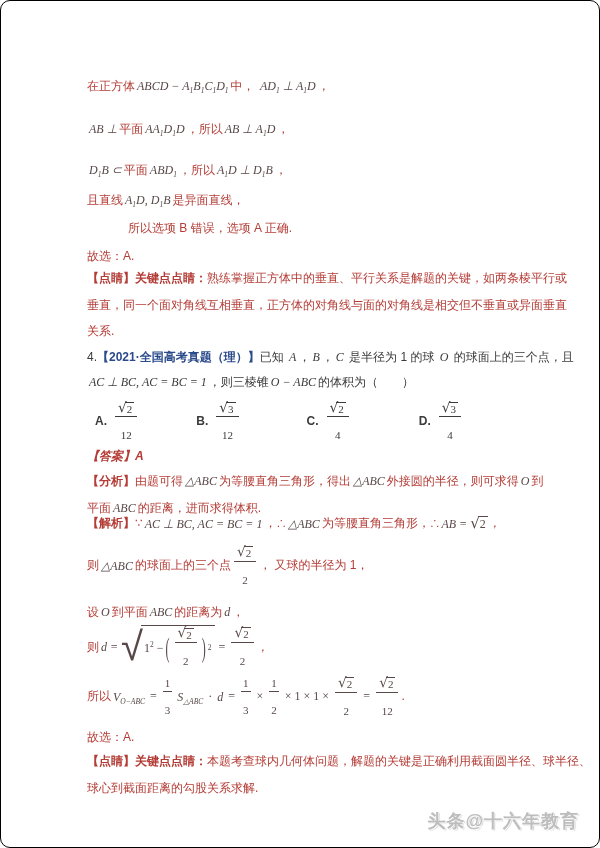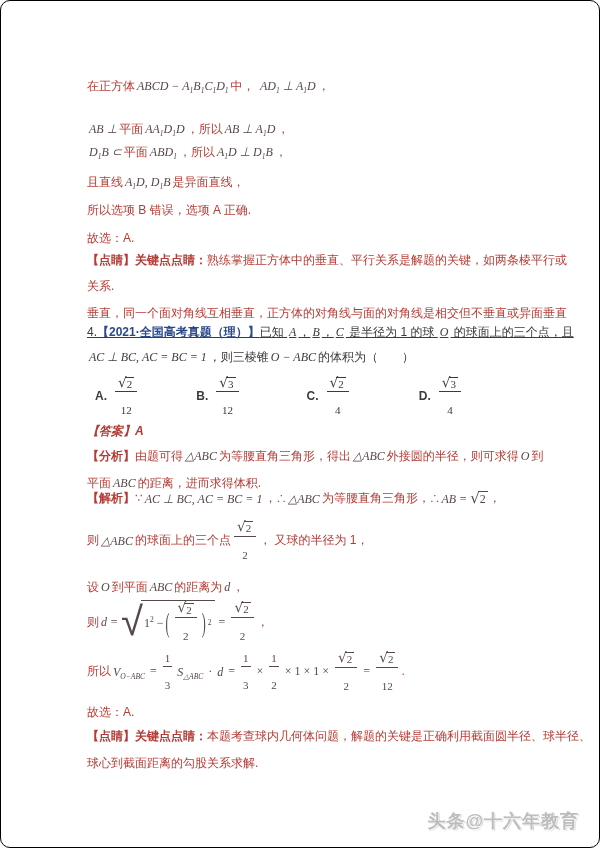--- a/index.html
+++ b/index.html
@@ -43,28 +43,28 @@
     text-shadow:0.5px 0.5px 0 #ffffff, 1.2px 1.2px 1px rgba(90,90,90,0.35);
   }
 </style>
 </head>
 <body>
 
 <div class="page">
   <div class="content" id="content">
       <div class="line red" style="margin-top: 0px;"><span class="cn">在正方体</span><span class="m">ABCD − A<sub class="sb">1</sub>B<sub class="sb">1</sub>C<sub class="sb">1</sub>D<sub class="sb">1</sub></span><span class="cn">中， </span><span class="m">AD<sub class="sb">1</sub> ⊥ A<sub class="sb">1</sub>D</span><span class="cn">，</span></div>
       <div class="line red" style="margin-top: 28px;"><span class="m">AB ⊥</span><span class="cn">平面</span><span class="m">AA<sub class="sb">1</sub>D<sub class="sb">1</sub>D</span><span class="cn">，所以</span><span class="m">AB ⊥ A<sub class="sb">1</sub>D</span><span class="cn">，</span></div>
-      <div class="line red" style="margin-top: 8px;"><span class="m">D<sub class="sb">1</sub>B ⊂</span><span class="cn">平面</span><span class="m">ABD<sub class="sb">1</sub></span><span class="cn">，所以</span><span class="m">A<sub class="sb">1</sub>D ⊥ D<sub class="sb">1</sub>B</span><span class="cn">，</span></div>
+      <div class="line red" style="margin-top: 26px;"><span class="m">D<sub class="sb">1</sub>B ⊂</span><span class="cn">平面</span><span class="m">ABD<sub class="sb">1</sub></span><span class="cn">，所以</span><span class="m">A<sub class="sb">1</sub>D ⊥ D<sub class="sb">1</sub>B</span><span class="cn">，</span></div>
       <div class="line red" style="margin-top: 15px;"><span class="cn">且直线</span><span class="m">A<sub class="sb">1</sub>D, D<sub class="sb">1</sub>B</span><span class="cn">是异面直线，</span></div>
-      <div class="line red" style="margin-top: 13px;"><span class="cn">所以选项 B 错误，选项 A 正确.</span></div>
+      <div class="line red" style="margin-top: 13px; margin-left: 41px;"><span class="cn">所以选项 B 错误，选项 A 正确.</span></div>
       <div class="line red" style="margin-top: 13px;"><span class="cn">故选：A.</span></div>
       <div class="line red" style="margin-top: 7px;"><span class="cnb">【点睛】关键点点睛：</span><span class="cn">熟练掌握正方体中的垂直、平行关系是解题的关键，如两条棱平行或</span></div>
+      <div class="line red" style="margin-top: 12px;"><span class="cn">垂直，同一个面对角线互相垂直，正方体的对角线与面的对角线是相交但不垂直或异面垂直</span></div>
       <div class="line red" style="margin-top: 11px;"><span class="cn">关系.</span></div>
-      <div class="line red" style="margin-top: 12px;"><span class="cn">垂直，同一个面对角线互相垂直，正方体的对角线与面的对角线是相交但不垂直或异面垂直</span></div>
-      <div class="line black" style="margin-top: 4px; text-decoration: underline;"><span class="cn">4.</span><span class="cnb col-blue">【2021·全国高考真题（理）】</span><span class="cn">已知 </span><span class="m">A</span><span class="cn">，</span><span class="m">B</span><span class="cn">，</span><span class="m">C</span><span class="cn"> 是半径为 1 的球 </span><span class="m">O</span><span class="cn"> 的球面上的三个点，且</span></div>
+      <div class="line black" style="margin-top: 11px;"><span class="cn">4.</span><span class="cnb col-blue">【2021·全国高考真题（理）】</span><span class="cn">已知 </span><span class="m">A</span><span class="cn">，</span><span class="m">B</span><span class="cn">，</span><span class="m">C</span><span class="cn"> 是半径为 1 的球 </span><span class="m">O</span><span class="cn"> 的球面上的三个点，且</span></div>
       <div class="line black" style="margin-top: 10px;"><span class="m">AC ⊥ BC, AC = BC = 1</span><span class="cn">，则三棱锥</span><span class="m">O − ABC</span><span class="cn">的体积为（　　）</span></div>
       <div class="line black opts" style="margin-top: 12px;"><span class="sp" style="width: 8px;"></span><span class="bl">A.</span><span class="sp" style="width: 5px;"></span><span class="frac"><span class="num"><span class="sqrt">
               <span class="r">√</span>
               <span class="c">
                 <span class="u">2</span>
               </span>
             </span></span><span class="den"><span class="u">12</span></span></span><span class="sp" style="width: 56px;"></span><span class="bl">B.</span><span class="sp" style="width: 5px;"></span><span class="frac"><span class="num"><span class="sqrt">
               <span class="r">√</span>
               <span class="c">
                 <span class="u">3</span>

